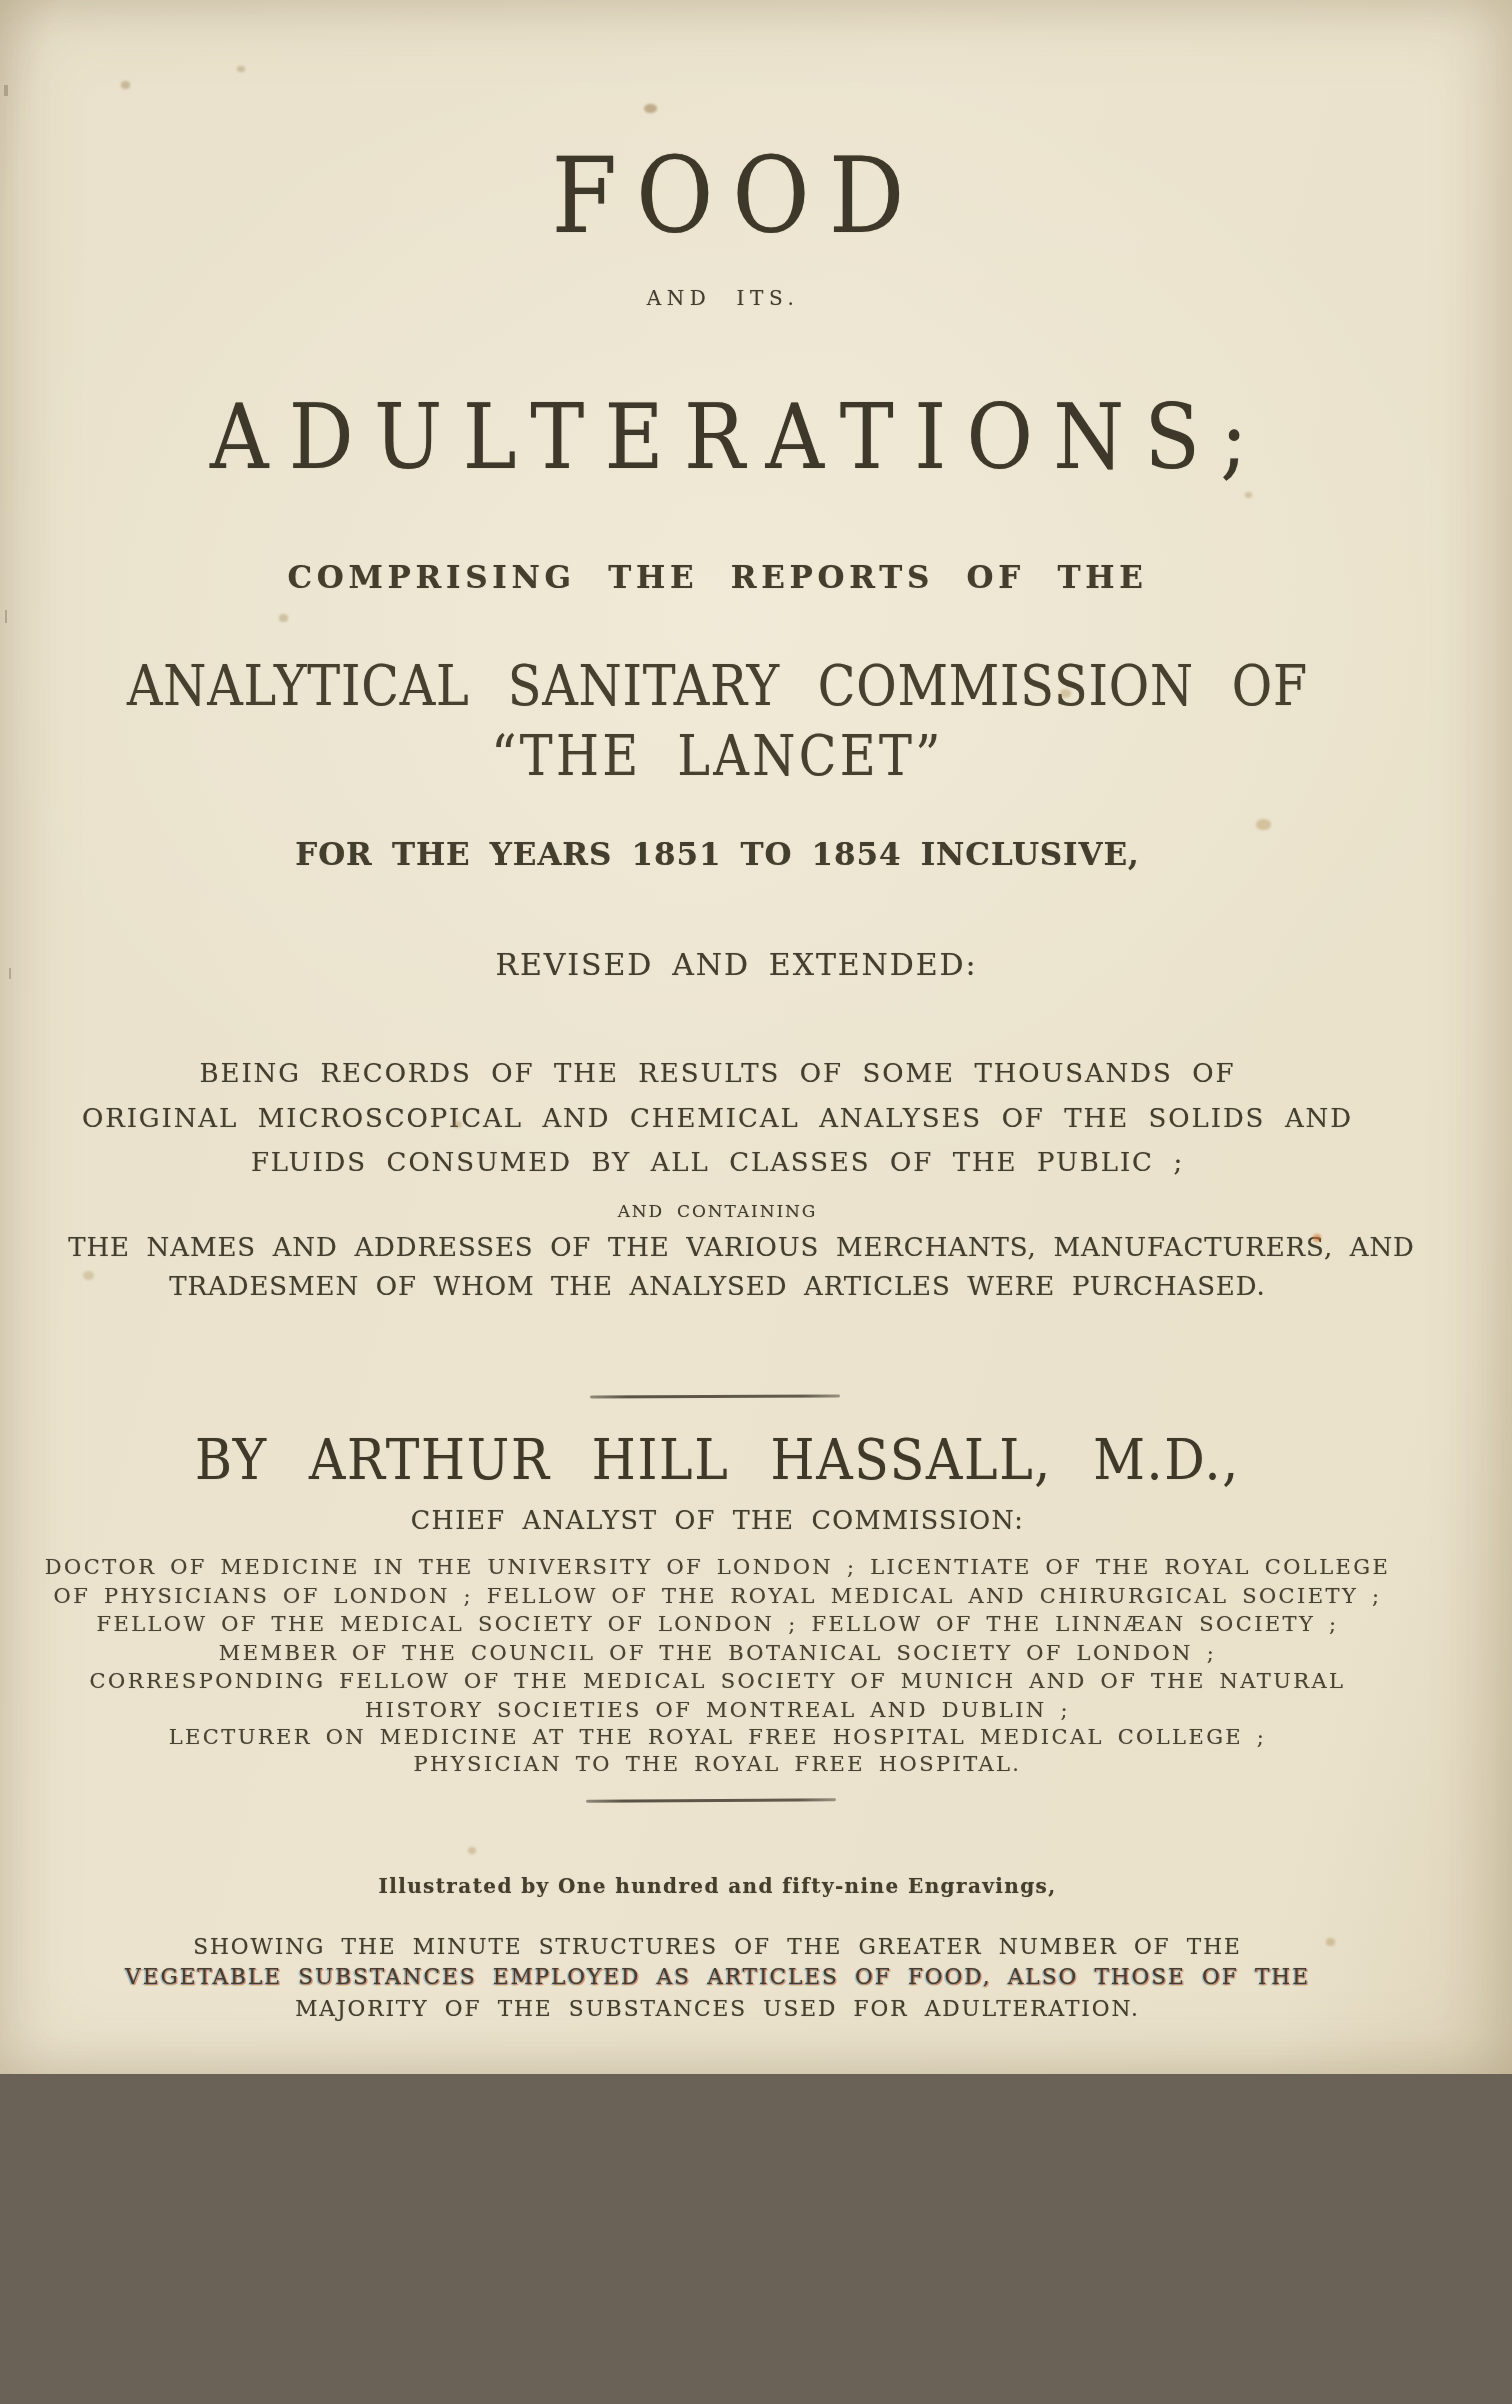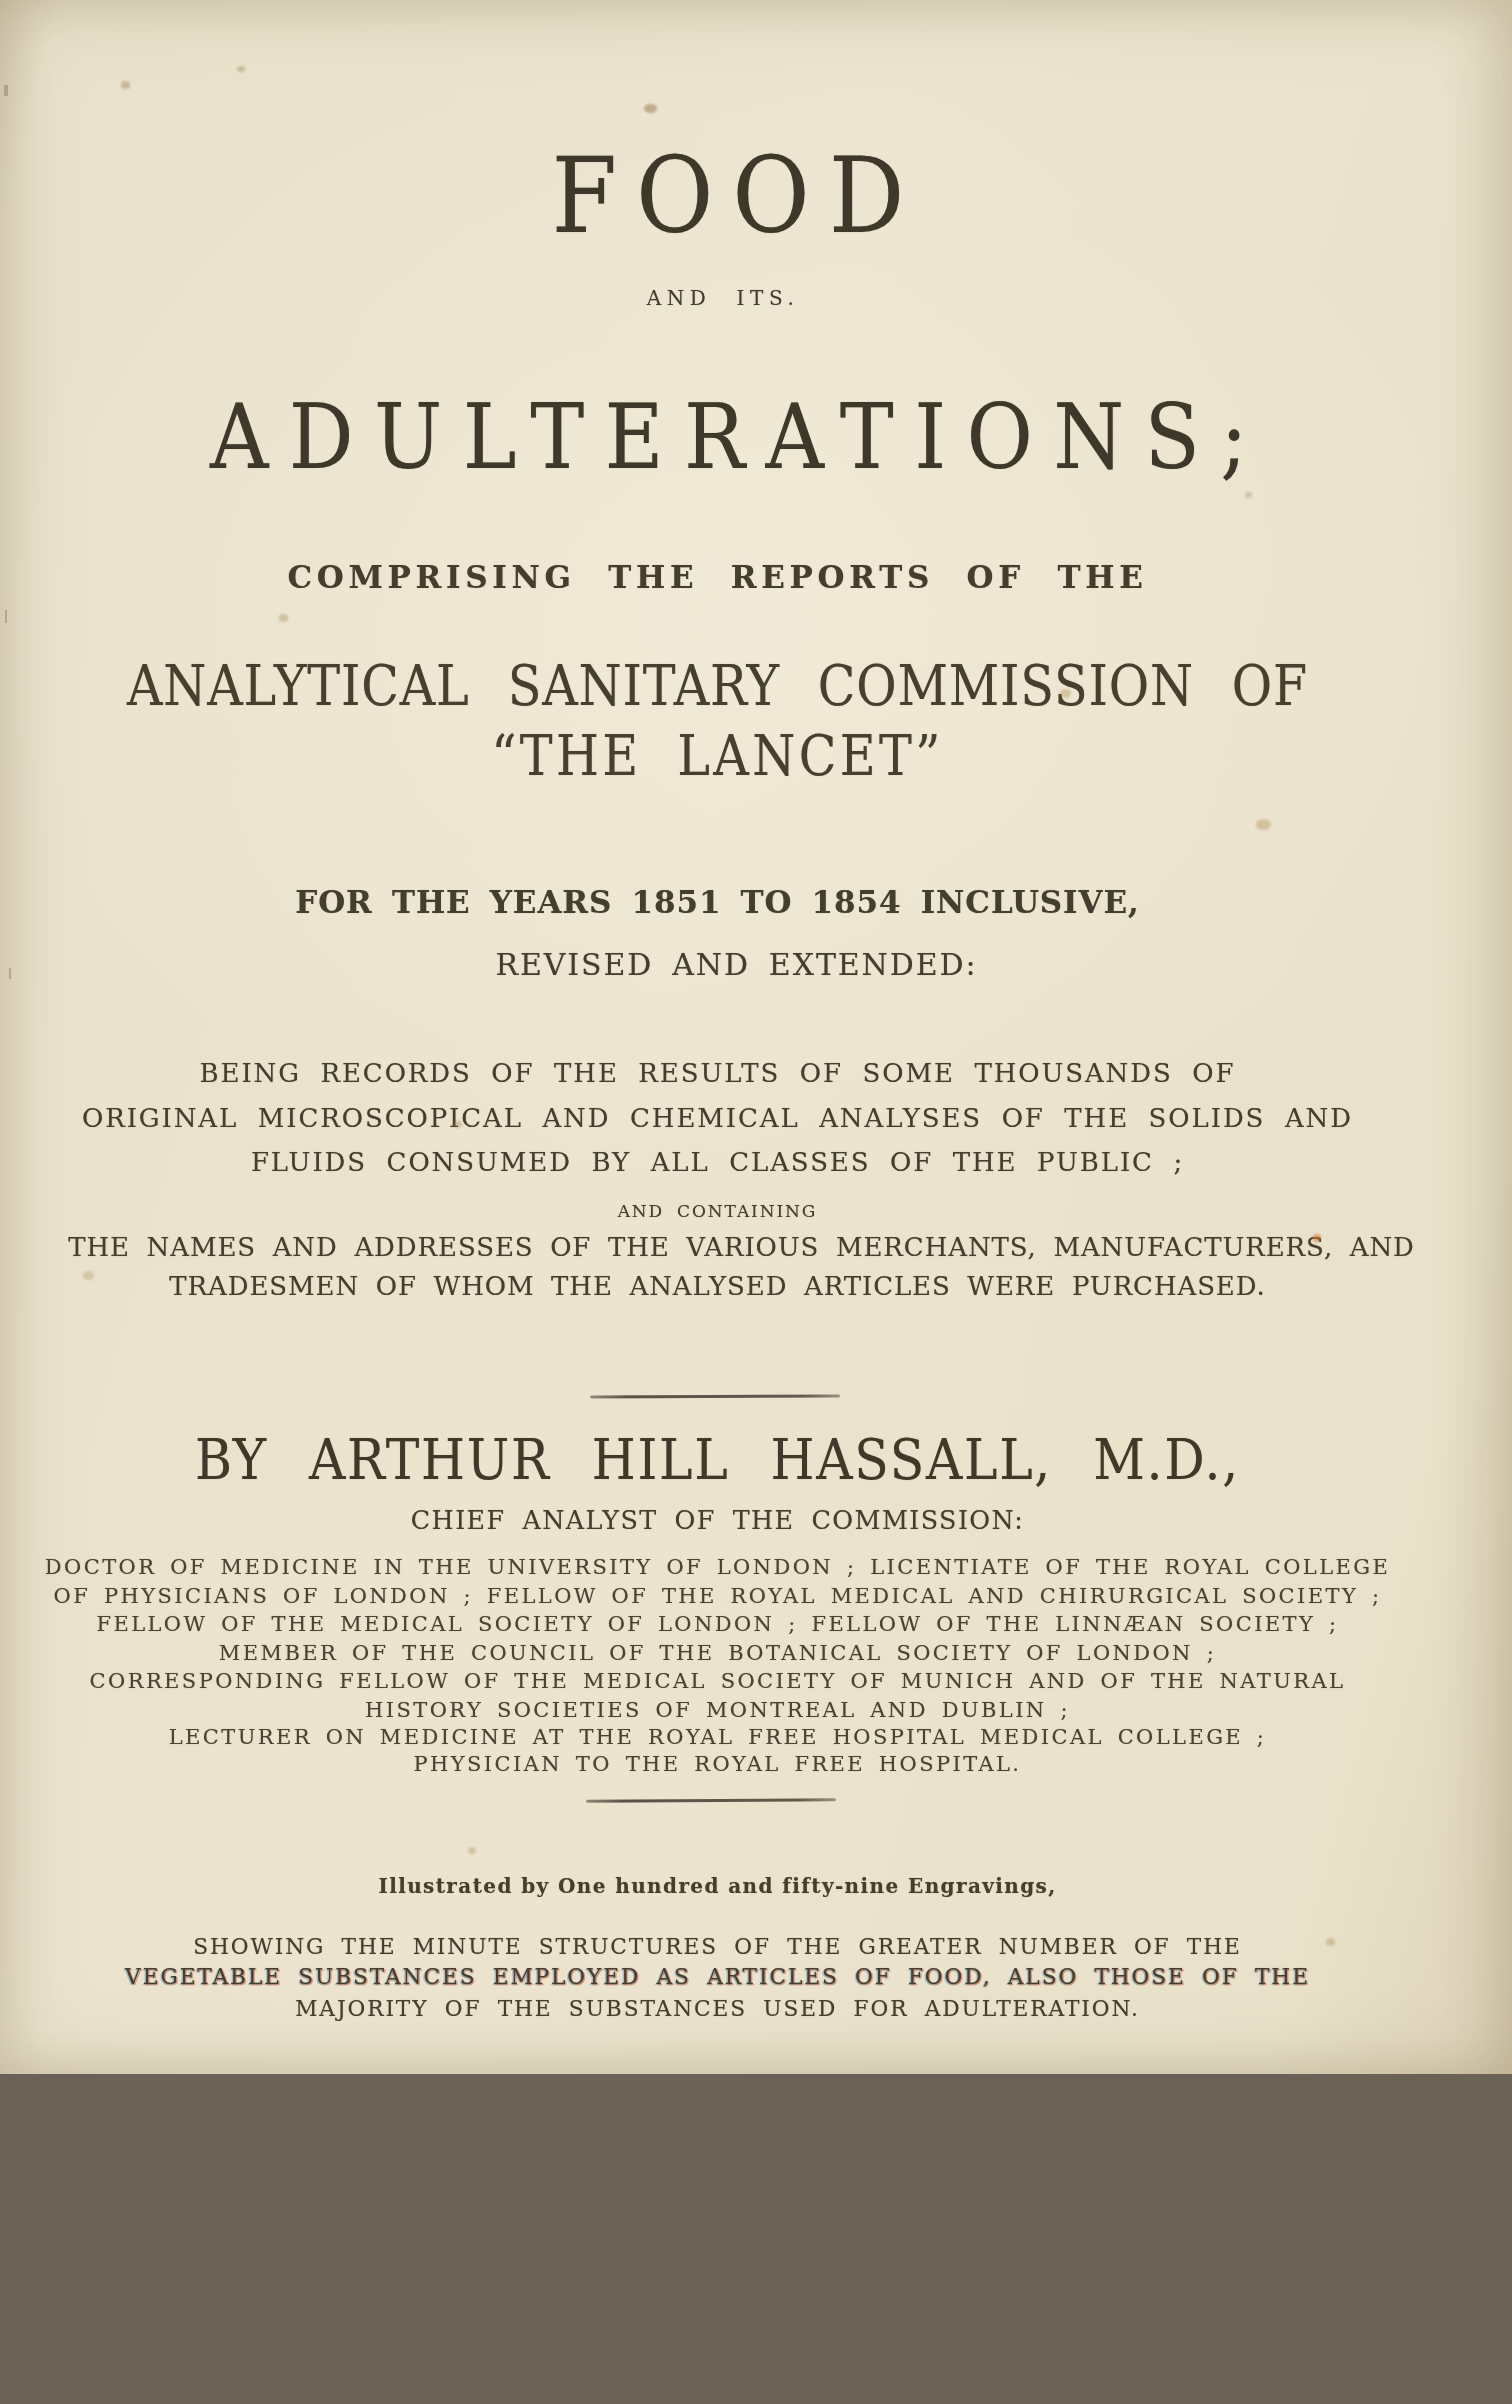--- a/index.html
+++ b/index.html
@@ -20,21 +20,21 @@
     position:absolute;left:0;width:1435px;
     text-align:center;line-height:1.05;white-space:nowrap;
     text-shadow:0 0 0.9px rgba(70,60,40,0.45);
   }
   .t-main    {top:141px;font-size:105px;letter-spacing:21px;padding-left:21px;transform:scaleX(0.90);color:#3e382a;}
   .t-conn    {top:288px;font-size:20px;letter-spacing:5.6px;word-spacing:13px;padding-left:5.6px;}
   .t-sub     {top:390px;font-size:90px;letter-spacing:22.6px;padding-left:22.6px;transform:scaleX(0.90);color:#3e382a;}
   .comprising{top:561px;font-size:31px;font-weight:bold;letter-spacing:4.7px;word-spacing:17px;color:#453e2d;}
   .commission{top:657px;font-size:56px;letter-spacing:0.9px;word-spacing:24.5px;transform:scaleX(0.88);color:#47402f;}
   .lancet    {top:727px;font-size:56px;letter-spacing:3.8px;word-spacing:19px;transform:scaleX(0.88);color:#47402f;}
-  .years     {top:886px;font-size:31px;font-weight:bold;letter-spacing:0.9px;word-spacing:7.5px;}
+  .years     {top:838px;font-size:31px;font-weight:bold;letter-spacing:0.9px;word-spacing:7.5px;}
   .revised   {top:949px;font-size:30px;font-weight:normal;letter-spacing:1.9px;word-spacing:7.5px;padding-left:19px;}
   .rec       {font-size:26px;letter-spacing:1.9px;word-spacing:9.4px;}
   .rec1{top:1060px;} .rec2{top:1105px;} .rec3{top:1149px;}
   .andcont   {top:1203px;font-size:17px;letter-spacing:1.9px;word-spacing:5.6px;}
   .nm        {font-size:26px;letter-spacing:0.9px;word-spacing:7.5px;}
   .nm1{top:1234px;padding-left:24px;} .nm2{top:1273px;}
   .rule{
     position:absolute;height:2.8px;width:250px;
     background:linear-gradient(90deg, rgba(74,67,54,0.55), rgba(74,67,54,0.9) 15%, rgba(74,67,54,0.85) 85%, rgba(74,67,54,0.5));
     border-radius:1.9px;

